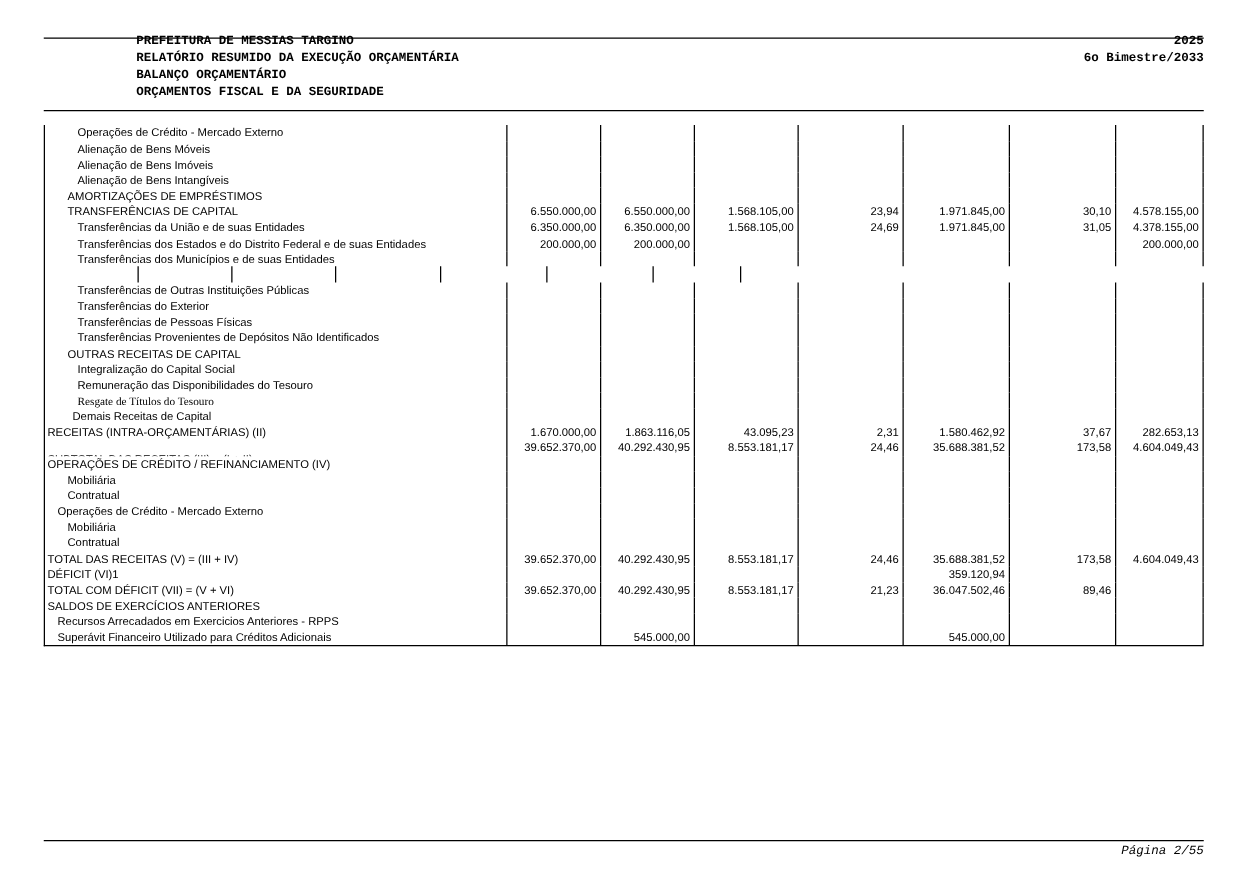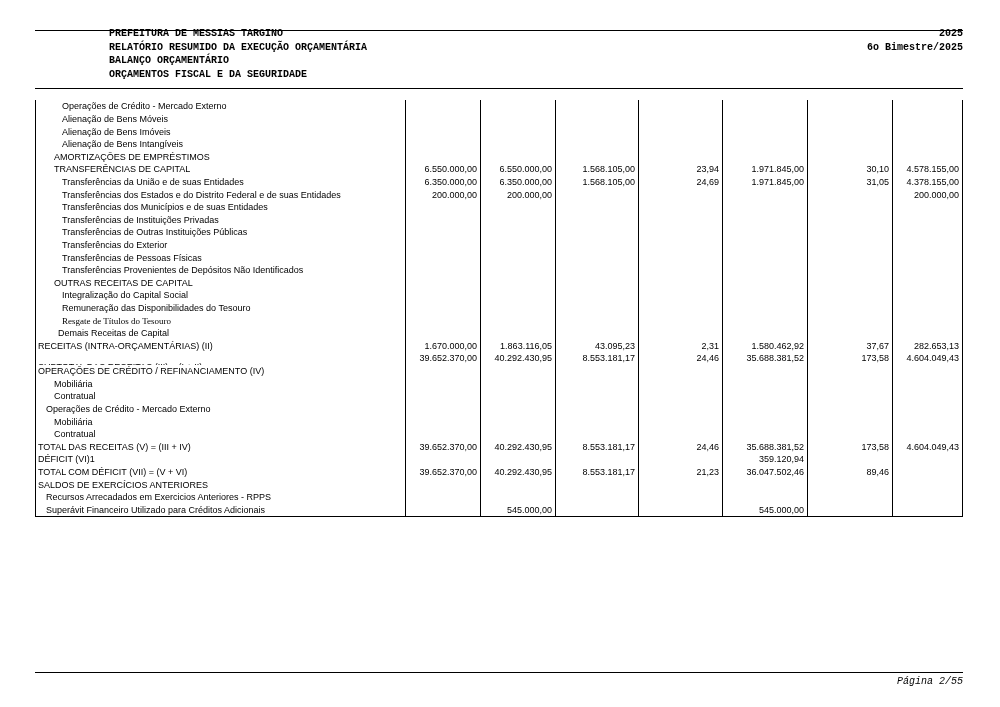--- a/index.html
+++ b/index.html
@@ -54,21 +54,21 @@
 
   <div class="rule rule-top"></div>
 
   <div class="report-header">
     <div class="hline">
       <span class="left">PREFEITURA DE MESSIAS TARGINO</span>
       <span class="right">2025</span>
     </div>
     <div class="hline">
       <span class="left">RELATÓRIO RESUMIDO DA EXECUÇÃO ORÇAMENTÁRIA</span>
-      <span class="right">6o Bimestre/2025</span>
+      <span class="right">6o Bimestre/2033</span>
     </div>
     <div class="hline">
       <span class="left">BALANÇO ORÇAMENTÁRIO</span>
     </div>
     <div class="hline">
       <span class="left">ORÇAMENTOS FISCAL E DA SEGURIDADE</span>
     </div>
   </div>
 
   <div class="rule rule-header"></div>
@@ -186,23 +186,20 @@
     <div class="c1 num"></div>
     <div class="c2 num"></div>
     <div class="c3 num"></div>
     <div class="c4 num"></div>
     <div class="c5 num"></div>
     <div class="c6 num"></div>
     <div class="c7 num"></div>
   </div>
 
   <div class="t-row">
-    <div class="c-label">
-          <span style="padding-left: 26px;">Transferências de Instituições Privadas</span>
-        </div>
     <div class="c1 num"></div>
     <div class="c2 num"></div>
     <div class="c3 num"></div>
     <div class="c4 num"></div>
     <div class="c5 num"></div>
     <div class="c6 num"></div>
     <div class="c7 num"></div>
   </div>
 
   <div class="t-row">

